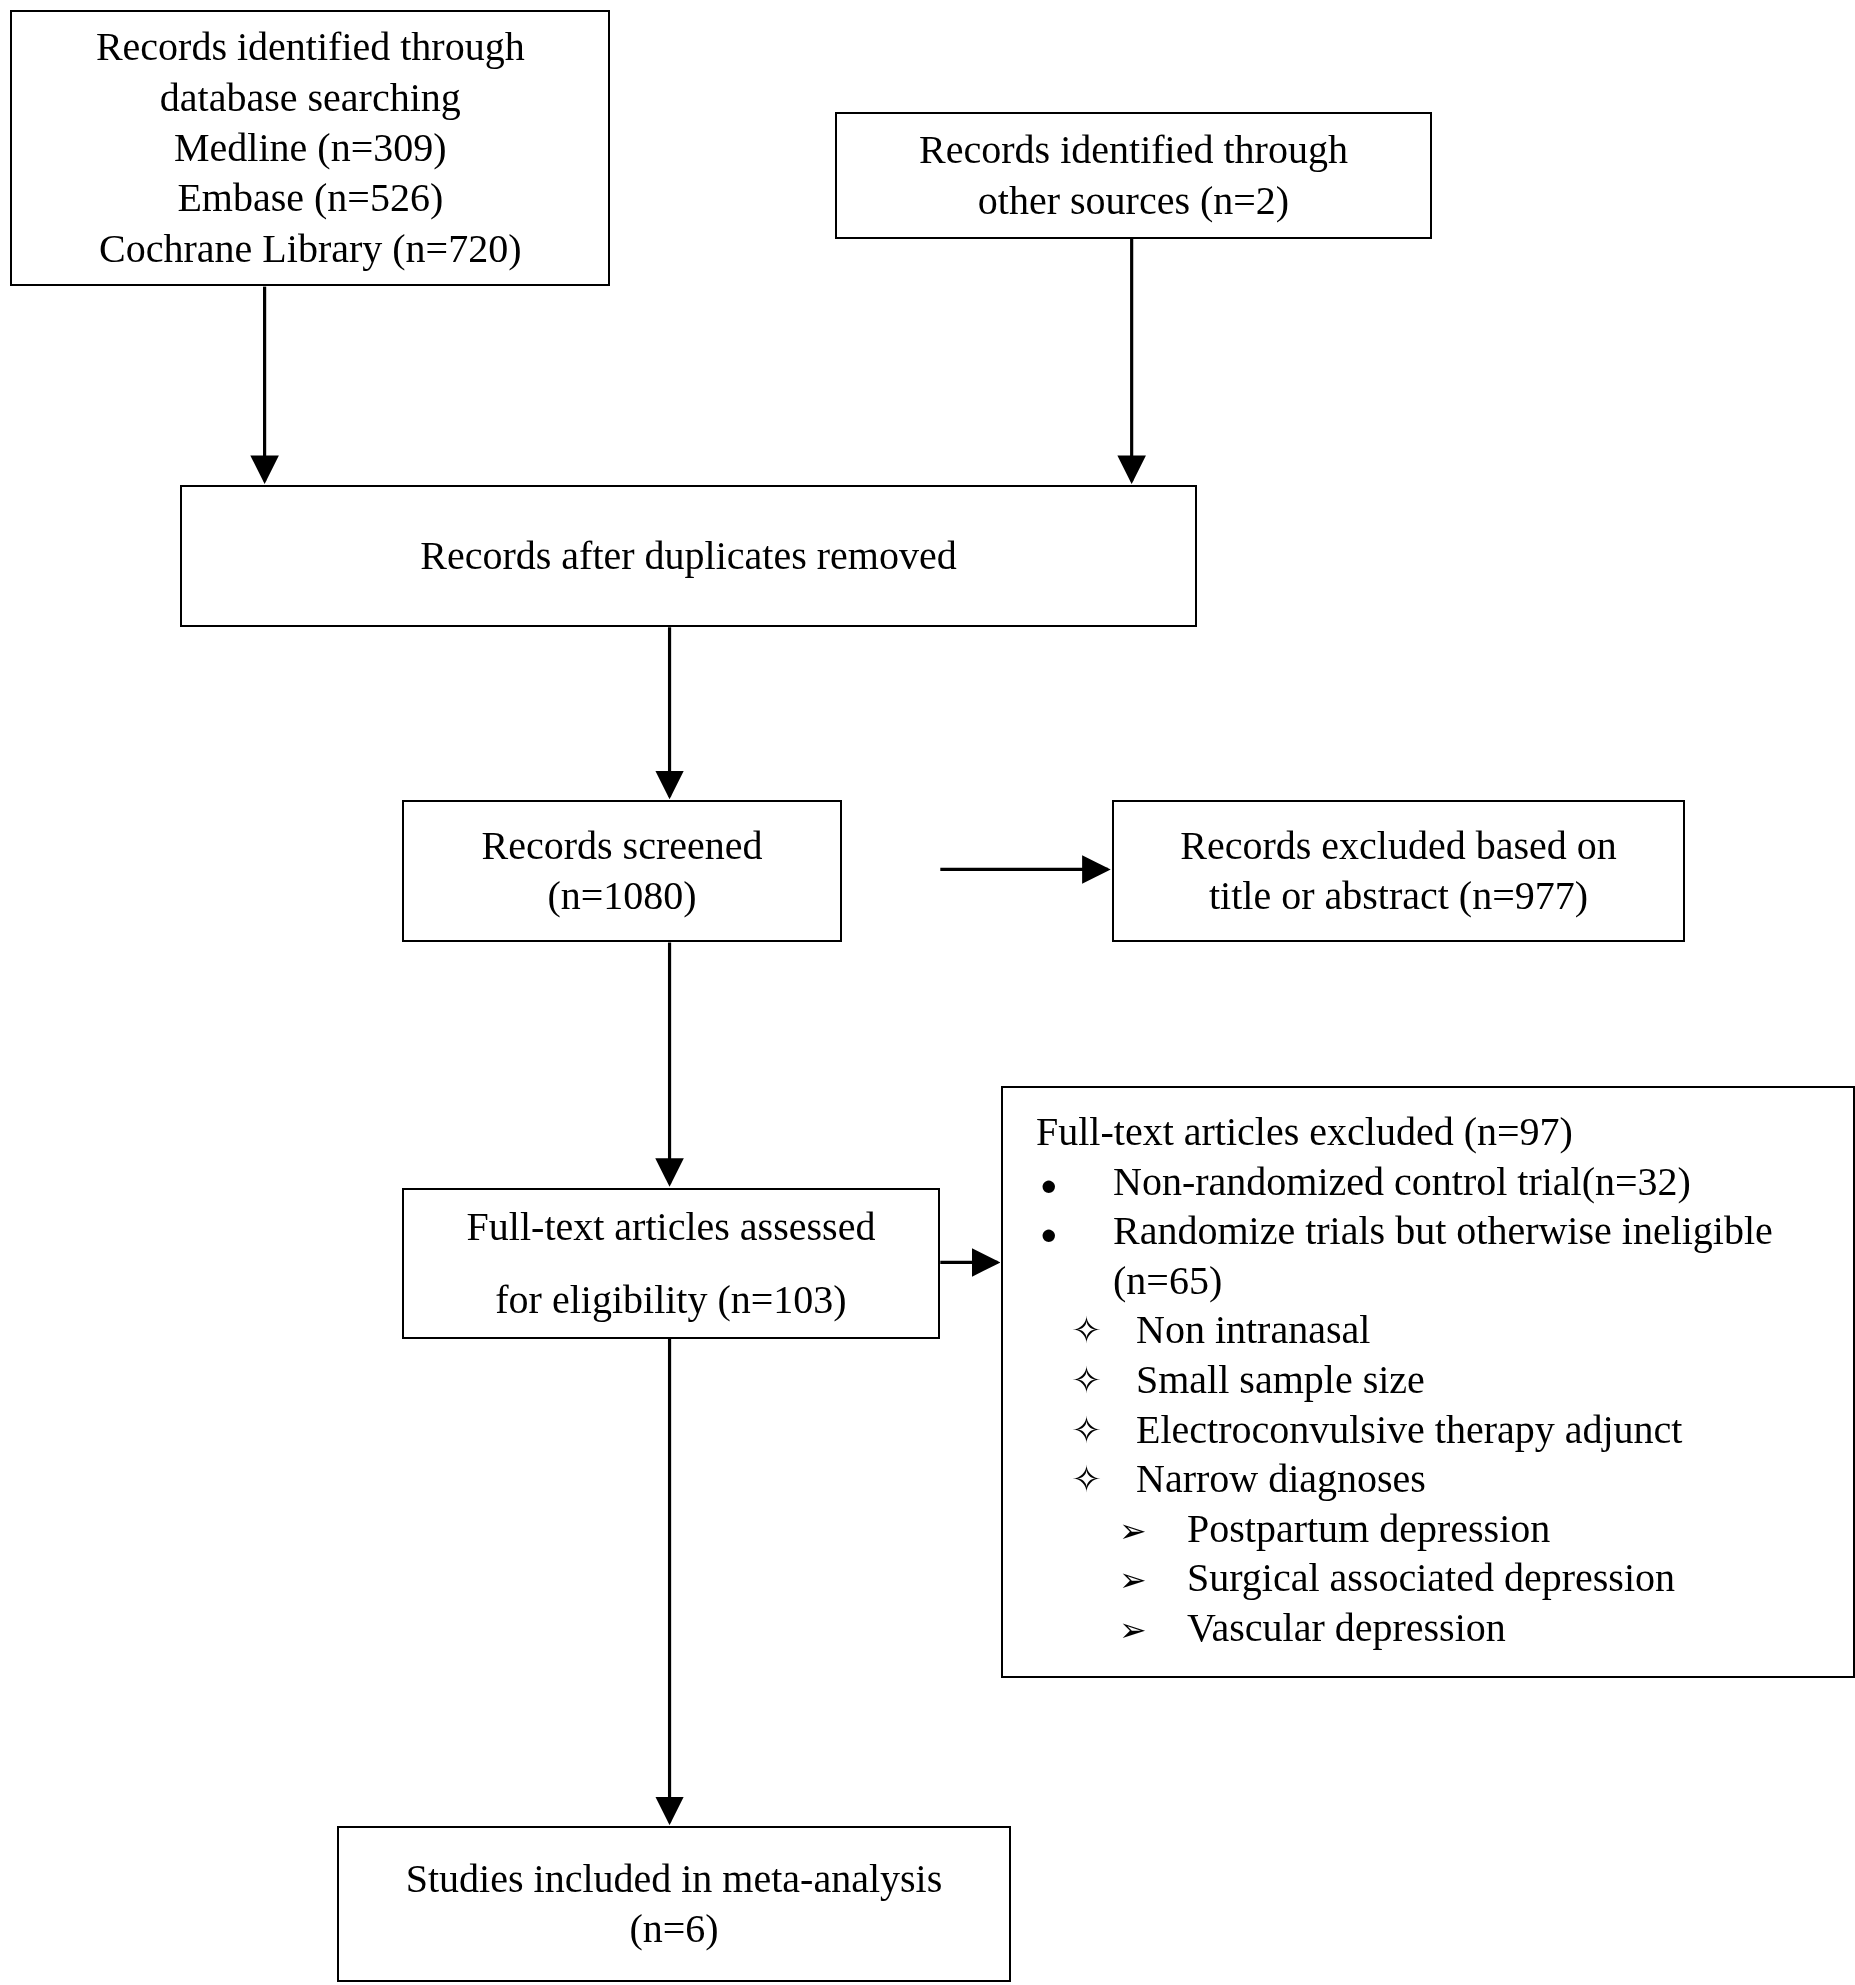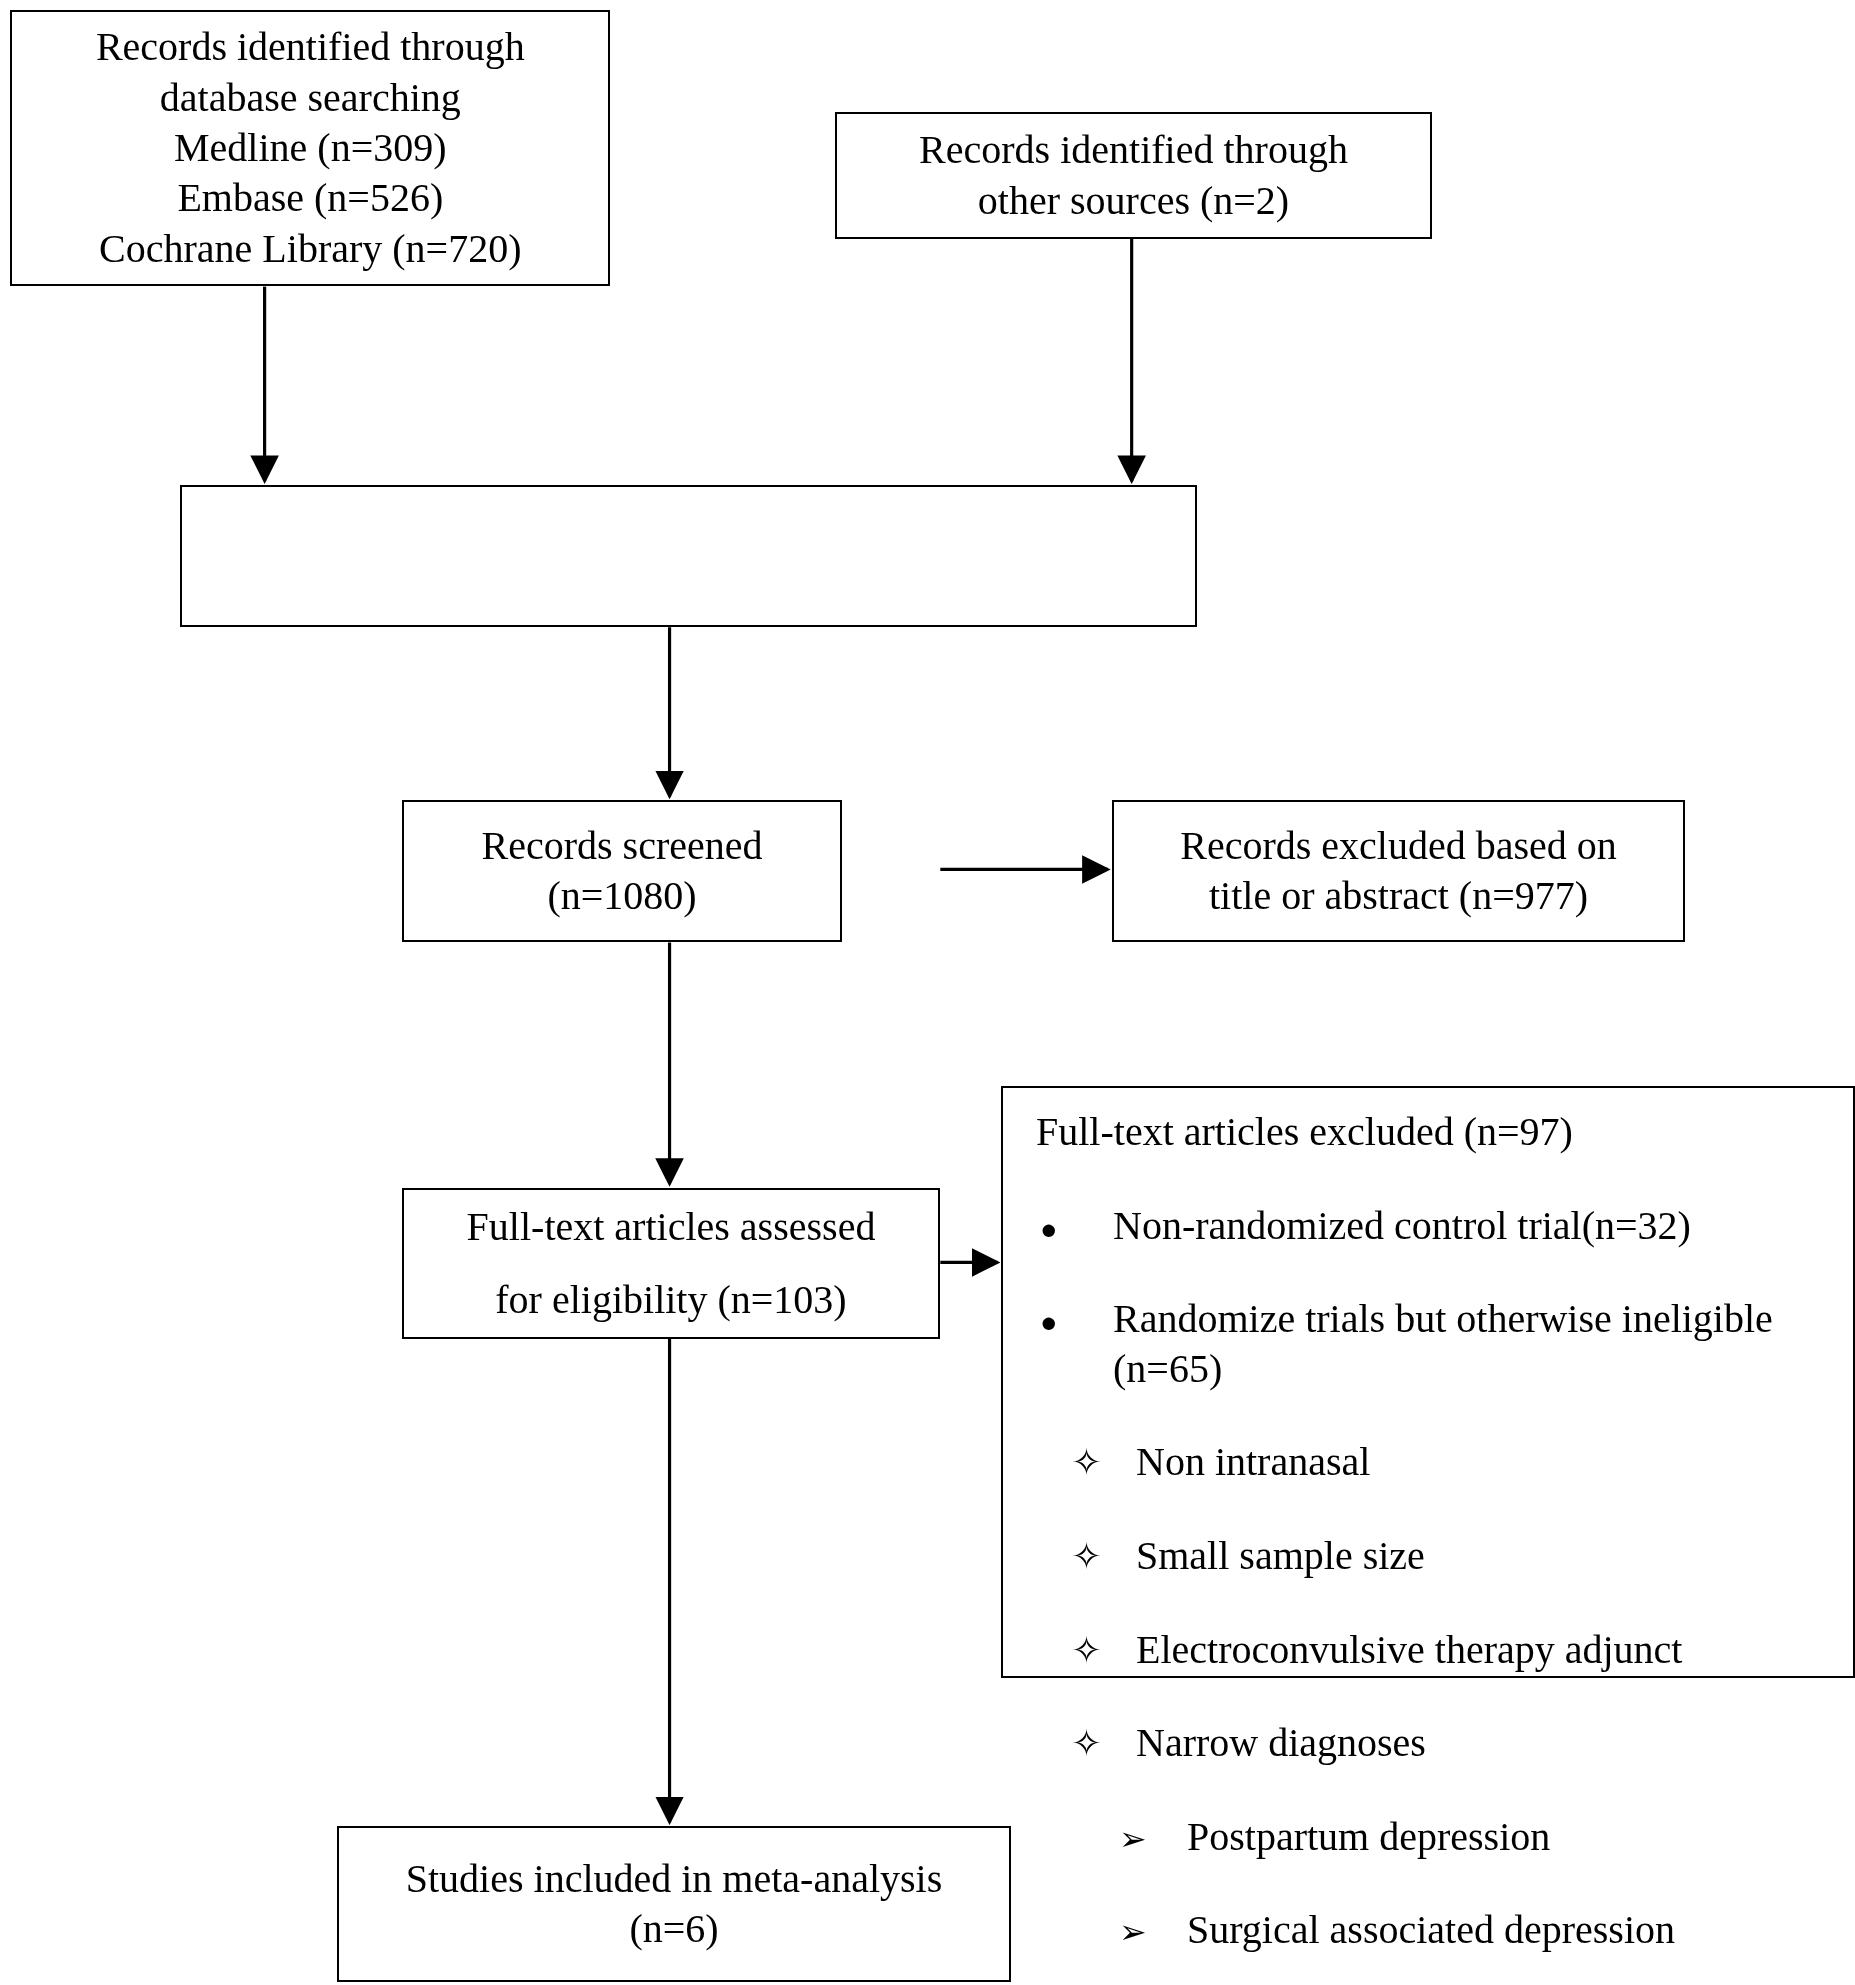--- a/index.html
+++ b/index.html
@@ -45,21 +45,21 @@
   .b-excl2 {
     justify-content: flex-start;
     align-items: stretch;
     text-align: left;
     padding: 19px 14.3px 14.3px 0;
     line-height: 1.24;
   }
   .b-excl2 .bx-title { padding-left: 33px; }
   .li { display: flex; align-items: baseline; }
   .li .bullet { flex: 0 0 auto; }
-  .li .li-text { flex: 1 1 auto; margin-top: 44px; }
+  .li .li-text { flex: 1 1 auto; }
   .l1 { padding-left: 37px; }
   .l1 .bullet { width: 73px; font-size: 29px; }
   .l2 { padding-left: 68px; }
   .l2 .bullet { width: 65px; font-size: 37px; }
   .l3 { padding-left: 116px; }
   .l3 .bullet { width: 68px; font-size: 33px; }
 </style>
 </head>
 <body>
 
@@ -87,20 +87,21 @@
     <div class="bx-line">Embase (n=526)</div>
     <div class="bx-line">Cochrane Library (n=720)</div>
   </div>
 
   <div class="box b-other">
     <div class="bx-line">Records identified through</div>
     <div class="bx-line">other sources (n=2)</div>
   </div>
 
   <div class="box b-dup">
+    <div class="bx-line">Records after duplicates removed</div>
   </div>
 
   <div class="box b-screen">
     <div class="bx-line">Records screened</div>
     <div class="bx-line">(n=1080)</div>
   </div>
 
   <div class="box b-excl1">
     <div class="bx-line">Records excluded based on</div>
     <div class="bx-line">title or abstract (n=977)</div>

